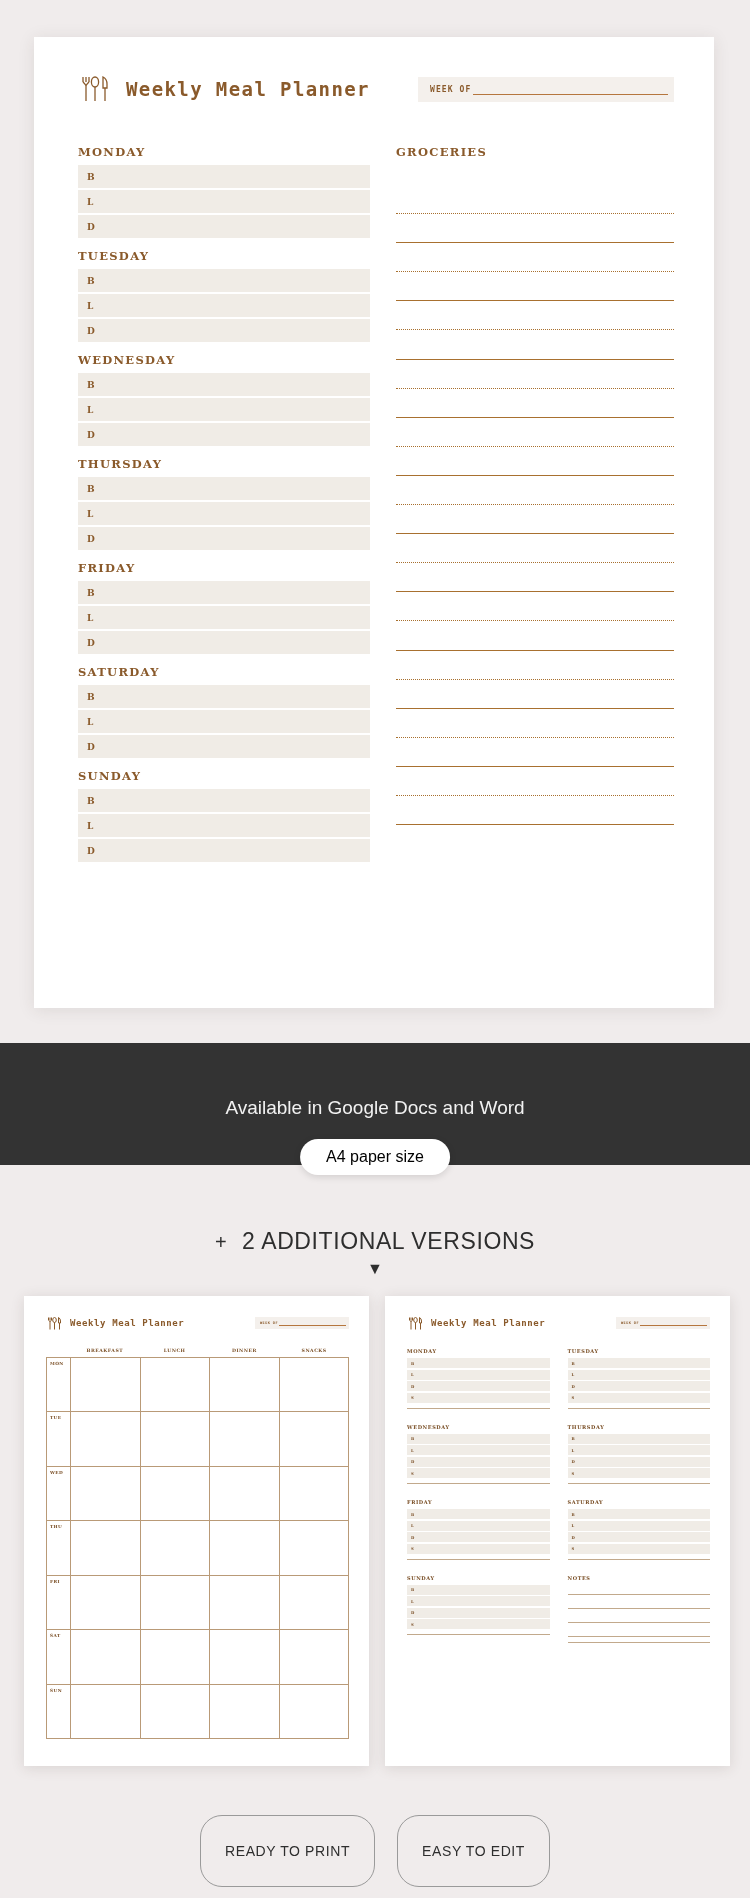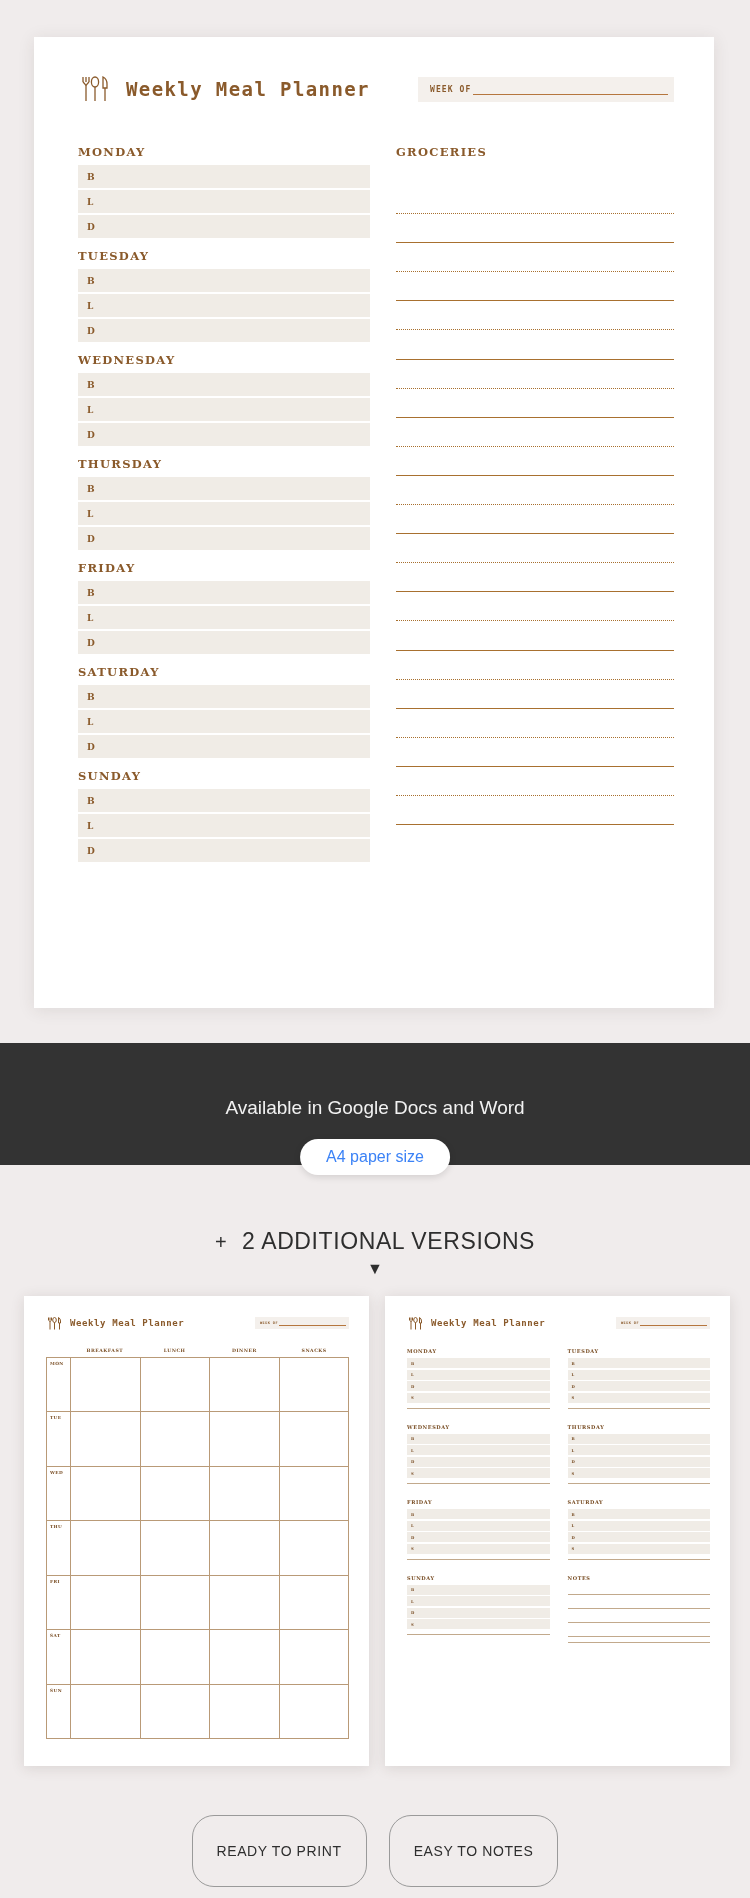--- a/index.html
+++ b/index.html
@@ -158,21 +158,21 @@
   }
   .pill-a4 {
     position: absolute;
     left: 50%;
     transform: translateX(-50%);
     top: 1139px;
     background: #ffffff;
     border-radius: 30px;
     padding: 9px 26px;
     font-size: 16px;
-    color: #3b82f6;
+    color: #000000;
     box-shadow: 0 2px 7px rgba(0,0,0,0.13);
     white-space: nowrap;
   }
 
   
   .addl {
     position: absolute;
     left: 0;
     top: 1228px;
     width: 750px;
@@ -731,16 +731,16 @@
               <div class="t2-sep"></div>
             </div>
           </div>
       </div>
     </div>
 
   </div>
 
   <div class="btn-row">
     <div class="pill-btn">READY TO PRINT</div>
-    <div class="pill-btn">EASY TO NOTES</div>
+    <div class="pill-btn">EASY TO EDIT</div>
   </div>
 
 </div>
 
 </body></html>

